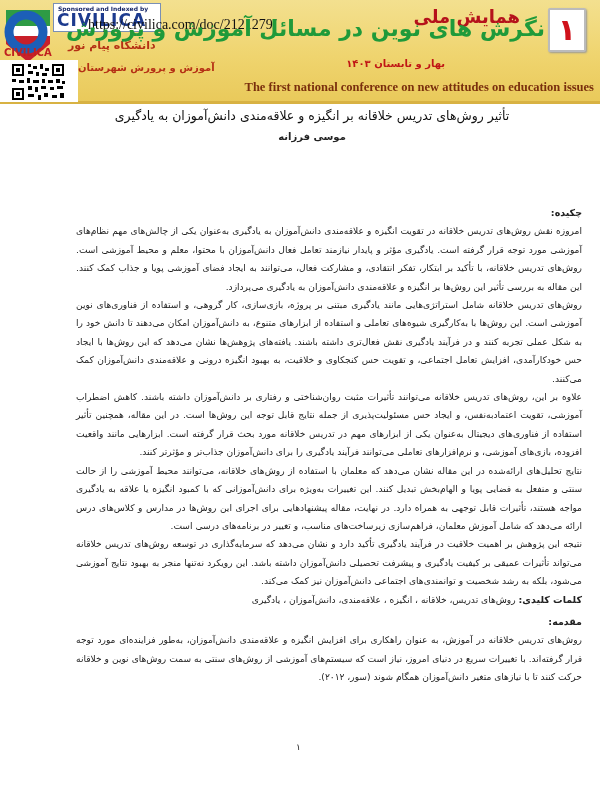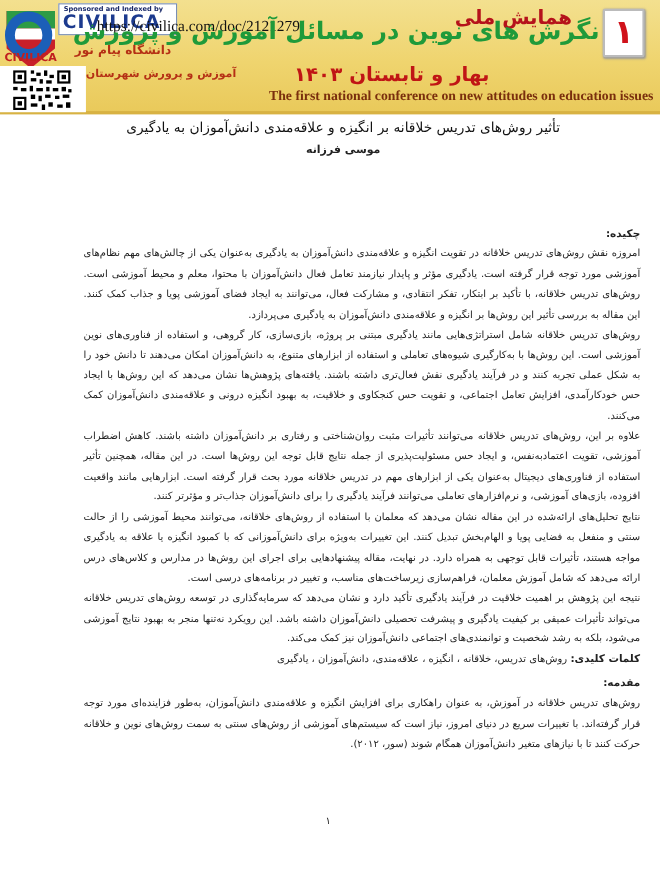--- a/index.html
+++ b/index.html
@@ -13,21 +13,21 @@
              border:1px solid #7a8fb4; }
   .civ-small { position:absolute; left:4px; top:1px; font-size:6px; color:#1a2a6a; font-weight:bold; white-space:nowrap; }
   .civ-big { position:absolute; left:3px; top:6px; font-size:17px; font-weight:bold; color:#1c3a8e; letter-spacing:1px; font-family:"DejaVu Sans", sans-serif; }
   .civ-url { position:absolute; left:88px; top:17px; font-size:14px; font-family:"Liberation Serif", serif; color:#111; white-space:nowrap; }
   .civ-red { position:absolute; left:4px; top:47px; font-size:10px; font-weight:bold; color:#c02020; }
   .uni1 { position:absolute; left:68px; top:39px; font-size:11px; color:#b53015; font-weight:bold; direction:rtl; white-space:nowrap; }
   .uni2 { position:absolute; left:78px; top:62px; font-size:10px; color:#b53015; font-weight:bold; direction:rtl; white-space:nowrap; }
   .qr { position:absolute; left:0; top:60px; width:78px; height:42px; background:#fff; }
   .conf-l1 { position:absolute; right:80px; top:6px; font-size:18px; font-weight:bold; color:#b5121b; direction:rtl; white-space:nowrap; }
   .conf-l2 { position:absolute; right:55px; top:16px; font-size:22px; font-weight:bold; color:#1f9a3a; direction:rtl; white-space:nowrap; }
-  .conf-l3 { position:absolute; right:155px; top:58px; font-size:18px; font-weight:bold; color:#c01515; direction:rtl; white-space:nowrap; }
+  .conf-l3 { position:absolute; right:155px; top:58px; font-size:10px; font-weight:bold; color:#c01515; direction:rtl; white-space:nowrap; }
   .conf-en { position:absolute; right:6px; top:80px; font-size:12.5px; font-weight:bold; color:#7a2f0d;
              font-family:Liberation Serif, serif; white-space:nowrap; }
   .badge { position:absolute; left:548px; top:8px; width:34px; height:40px; background:#fff; border:2px solid #bbb;
            border-radius:2px; box-shadow:1px 1px 2px #999; text-align:center; }
   .badge span { font-size:30px; font-weight:bold; color:#d0121b; line-height:40px; }
   .doc { position:absolute; left:58px; top:104px; width:508px; direction:rtl; text-align:center; }
   .title { margin-top:4px; font-size:12.5px; font-weight:normal; color:#111; }
   .author { margin-top:8px; font-size:10px; font-weight:bold; }
   .affil { margin-top:6px; font-size:9px; }
   .body-block { position:absolute; left:76px; width:506px; direction:rtl; text-align:justify; font-size:9.1px; line-height:18.4px; color:#222; }

